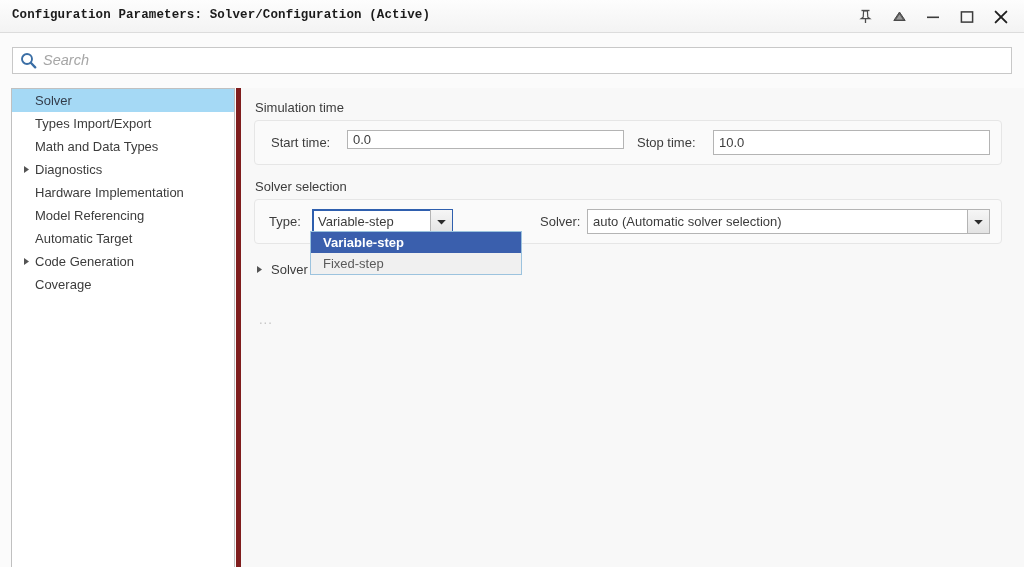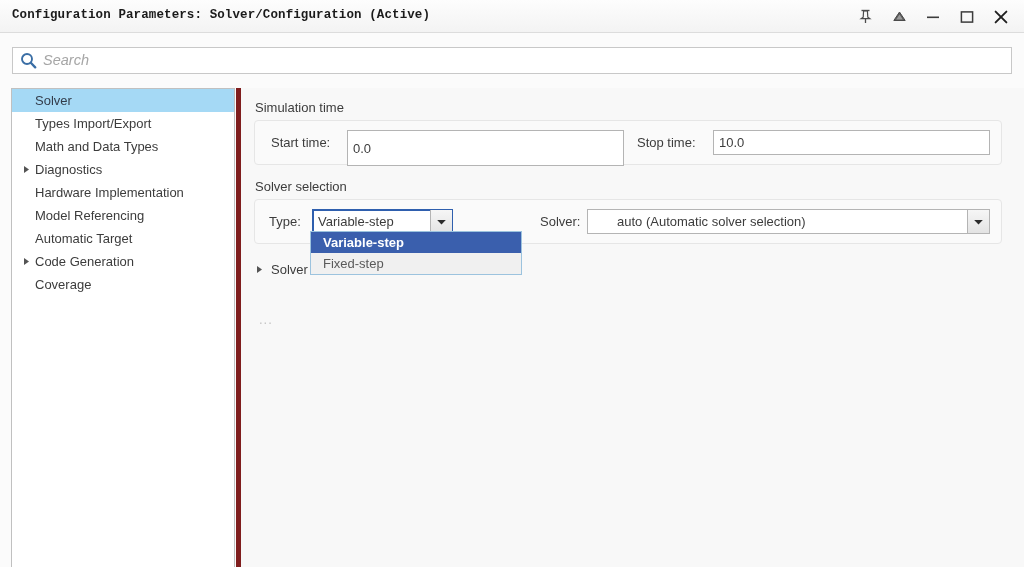--- a/index.html
+++ b/index.html
@@ -374,21 +374,21 @@
   </div>
 
   <div class="content">
 
     <div class="section-title" style="left:14px; top:12px;">Simulation time</div>
 
     <div class="groupbox" style="left:13px; top:32px; width:748px; height:45px;">
 
       <span class="field-label" style="position:absolute; left:16px; top:14px;">Start time:</span>
 
-      <input class="textfield" style="position: absolute; left: 92px; top: 9px; width: 277px; height: 36px;" type="text" value="0.0">
+      <input class="textfield" style="position: absolute; left: 92px; top: 9px; width: 277px; height: 19px;" type="text" value="0.0">
 
       <span class="field-label" style="position:absolute; left:382px; top:14px;">Stop time:</span>
 
       <input class="textfield" style="position: absolute; left: 458px; top: 9px; width: 277px; height: 25px;" type="text" value="10.0">
     </div>
 
     <div class="section-title" style="left:14px; top:91px;">Solver selection</div>
 
     <div class="groupbox" style="left:13px; top:111px; width:748px; height:45px;">
 
@@ -398,21 +398,21 @@
         <span class="combo-value">Variable-step</span>
         <span class="combo-btn">
           <svg width="11" height="8" viewBox="0 0 11 8">
               <path d="M1.2 2 L9.8 2 L5.5 6.6 Z" fill="#2b2b2b"></path>
             </svg>
         </span>
       </div>
 
       <span class="field-label" style="position:absolute; left:285px; top:14px;">Solver:</span>
 
-      <div class="combo" style="left:332px; top:9px; width:403px;padding-left:24px;">
+      <div class="combo" style="left:332px; top:9px; width:403px;">
         <span class="combo-value">auto (Automatic solver selection)</span>
         <span class="combo-btn">
           <svg width="11" height="8" viewBox="0 0 11 8">
               <path d="M1.2 2 L9.8 2 L5.5 6.6 Z" fill="#2b2b2b"></path>
             </svg>
         </span>
       </div>
     </div>
 
     <div class="expander" style="left:14px; top:174px;">

